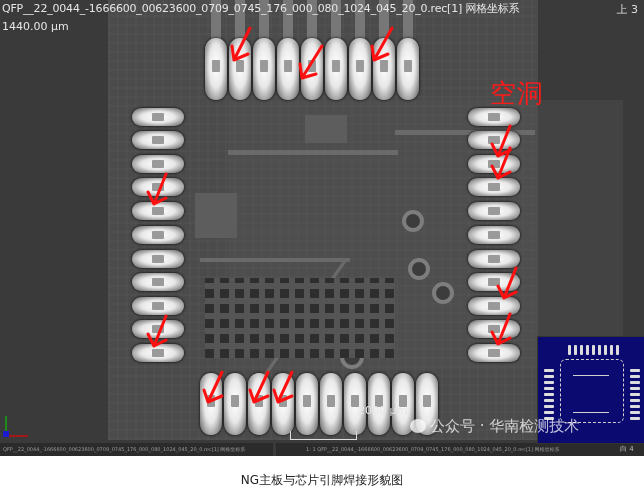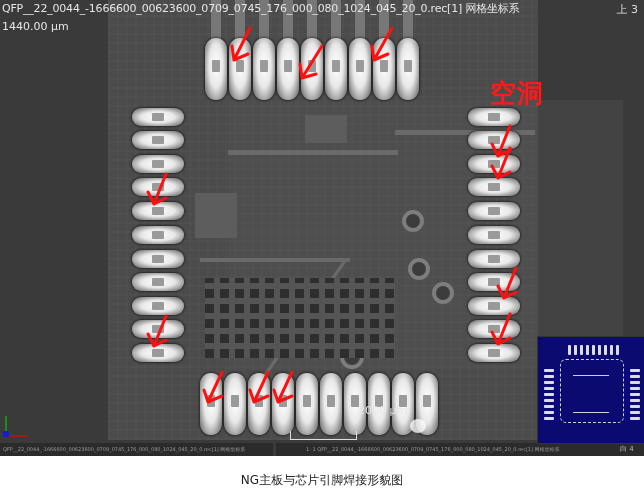--- a/index.html
+++ b/index.html
@@ -22,21 +22,21 @@
       repeating-linear-gradient(0deg,transparent 0 9px,#555 9px 15px),
       #2e2e2e;}
   .pin-v{position:absolute;width:22px;height:62px;border-radius:11px;
     background:radial-gradient(ellipse at 50% 45%,#ffffff 0%,#e8e8e8 45%,#8a8a8a 80%,#444 100%);box-shadow:0 0 3px #000;}
   .pin-v::after{content:"";position:absolute;left:7px;top:22px;width:8px;height:12px;background:#9a9a9a;border-radius:1px;}
   .pin-h{position:absolute;width:52px;height:18px;border-radius:9px;
     background:radial-gradient(ellipse at 50% 50%,#ffffff 0%,#e8e8e8 45%,#8a8a8a 80%,#444 100%);box-shadow:0 0 3px #000;}
   .pin-h::after{content:"";position:absolute;left:20px;top:5px;width:12px;height:8px;background:#9a9a9a;border-radius:1px;}
   .lead-v{position:absolute;width:10px;background:#777;}
   .arrow{position:absolute;width:40px;height:40px;z-index:4;}
-  .label-void{position:absolute;left:490px;top:76px;color:#ff1a1a;font-size:26px;font-weight:bold;letter-spacing:1px;z-index:5;}
+  .label-void{position:absolute;left:490px;top:76px;color:#ff1a1a;font-size:26px;font-weight:normal;letter-spacing:1px;z-index:5;}
   .scalebar{position:absolute;left:290px;top:431px;width:65px;height:8px;border-left:1px solid #ddd;border-right:1px solid #ddd;border-bottom:1px solid #ddd;z-index:5;}
   .scalebar-label{position:absolute;left:358px;top:404px;color:#e6e6e6;font-size:11px;z-index:5;}
   .watermark{position:absolute;left:410px;top:417px;color:rgba(255,255,255,0.75);font-size:15px;z-index:6;white-space:nowrap;}
   .wm-icon{display:inline-block;width:16px;height:14px;border-radius:50%;background:rgba(255,255,255,0.75);margin-right:4px;vertical-align:-2px;}
   .inset{position:absolute;left:537px;top:336px;width:107px;height:106px;background:#0a0a70;border:1px solid #333;z-index:3;}
   .inset .ipin-v{position:absolute;width:3px;height:10px;background:#dcdcdc;border-radius:1px;}
   .inset .ipin-h{position:absolute;width:10px;height:3px;background:#dcdcdc;border-radius:1px;}
   .inset .iring{position:absolute;left:22px;top:22px;width:62px;height:62px;border:1px dashed #cfcfcf;border-radius:6px;}
   .inset .ibody{position:absolute;left:35px;top:38px;width:36px;height:36px;border-top:1px solid #cfcfcf;border-bottom:1px solid #cfcfcf;}
   .statusbar{position:absolute;top:443px;height:13px;background:#2b2b2b;color:#9a9a9a;font-size:5px;line-height:13px;white-space:nowrap;overflow:hidden;}
@@ -164,21 +164,21 @@
 
   <div class="label-void">空洞</div>
 
   <div class="title">QFP__22_0044_-1666600_00623600_0709_0745_176_000_080_1024_045_20_0.rec[1] 网格坐标系</div>
   <div class="scale-top">1440.00 µm</div>
   <div class="view-tag">上 3</div>
 
   <div class="scalebar"></div>
   <div class="scalebar-label">2000 µm</div>
 
-  <div class="watermark"><span class="wm-icon"></span></div>
+  <div class="watermark"><span class="wm-icon"></span><span>公众号 · 华南检测技术</span></div>
 
   <div class="inset">
     <div class="iring"></div>
     <div class="ibody"></div>
     <div class="ipin-v" style="left:30px;top:8px;"></div>
     <div class="ipin-v" style="left:36px;top:8px;"></div>
     <div class="ipin-v" style="left:42px;top:8px;"></div>
     <div class="ipin-v" style="left:48px;top:8px;"></div>
     <div class="ipin-v" style="left:54px;top:8px;"></div>
     <div class="ipin-v" style="left:60px;top:8px;"></div>

